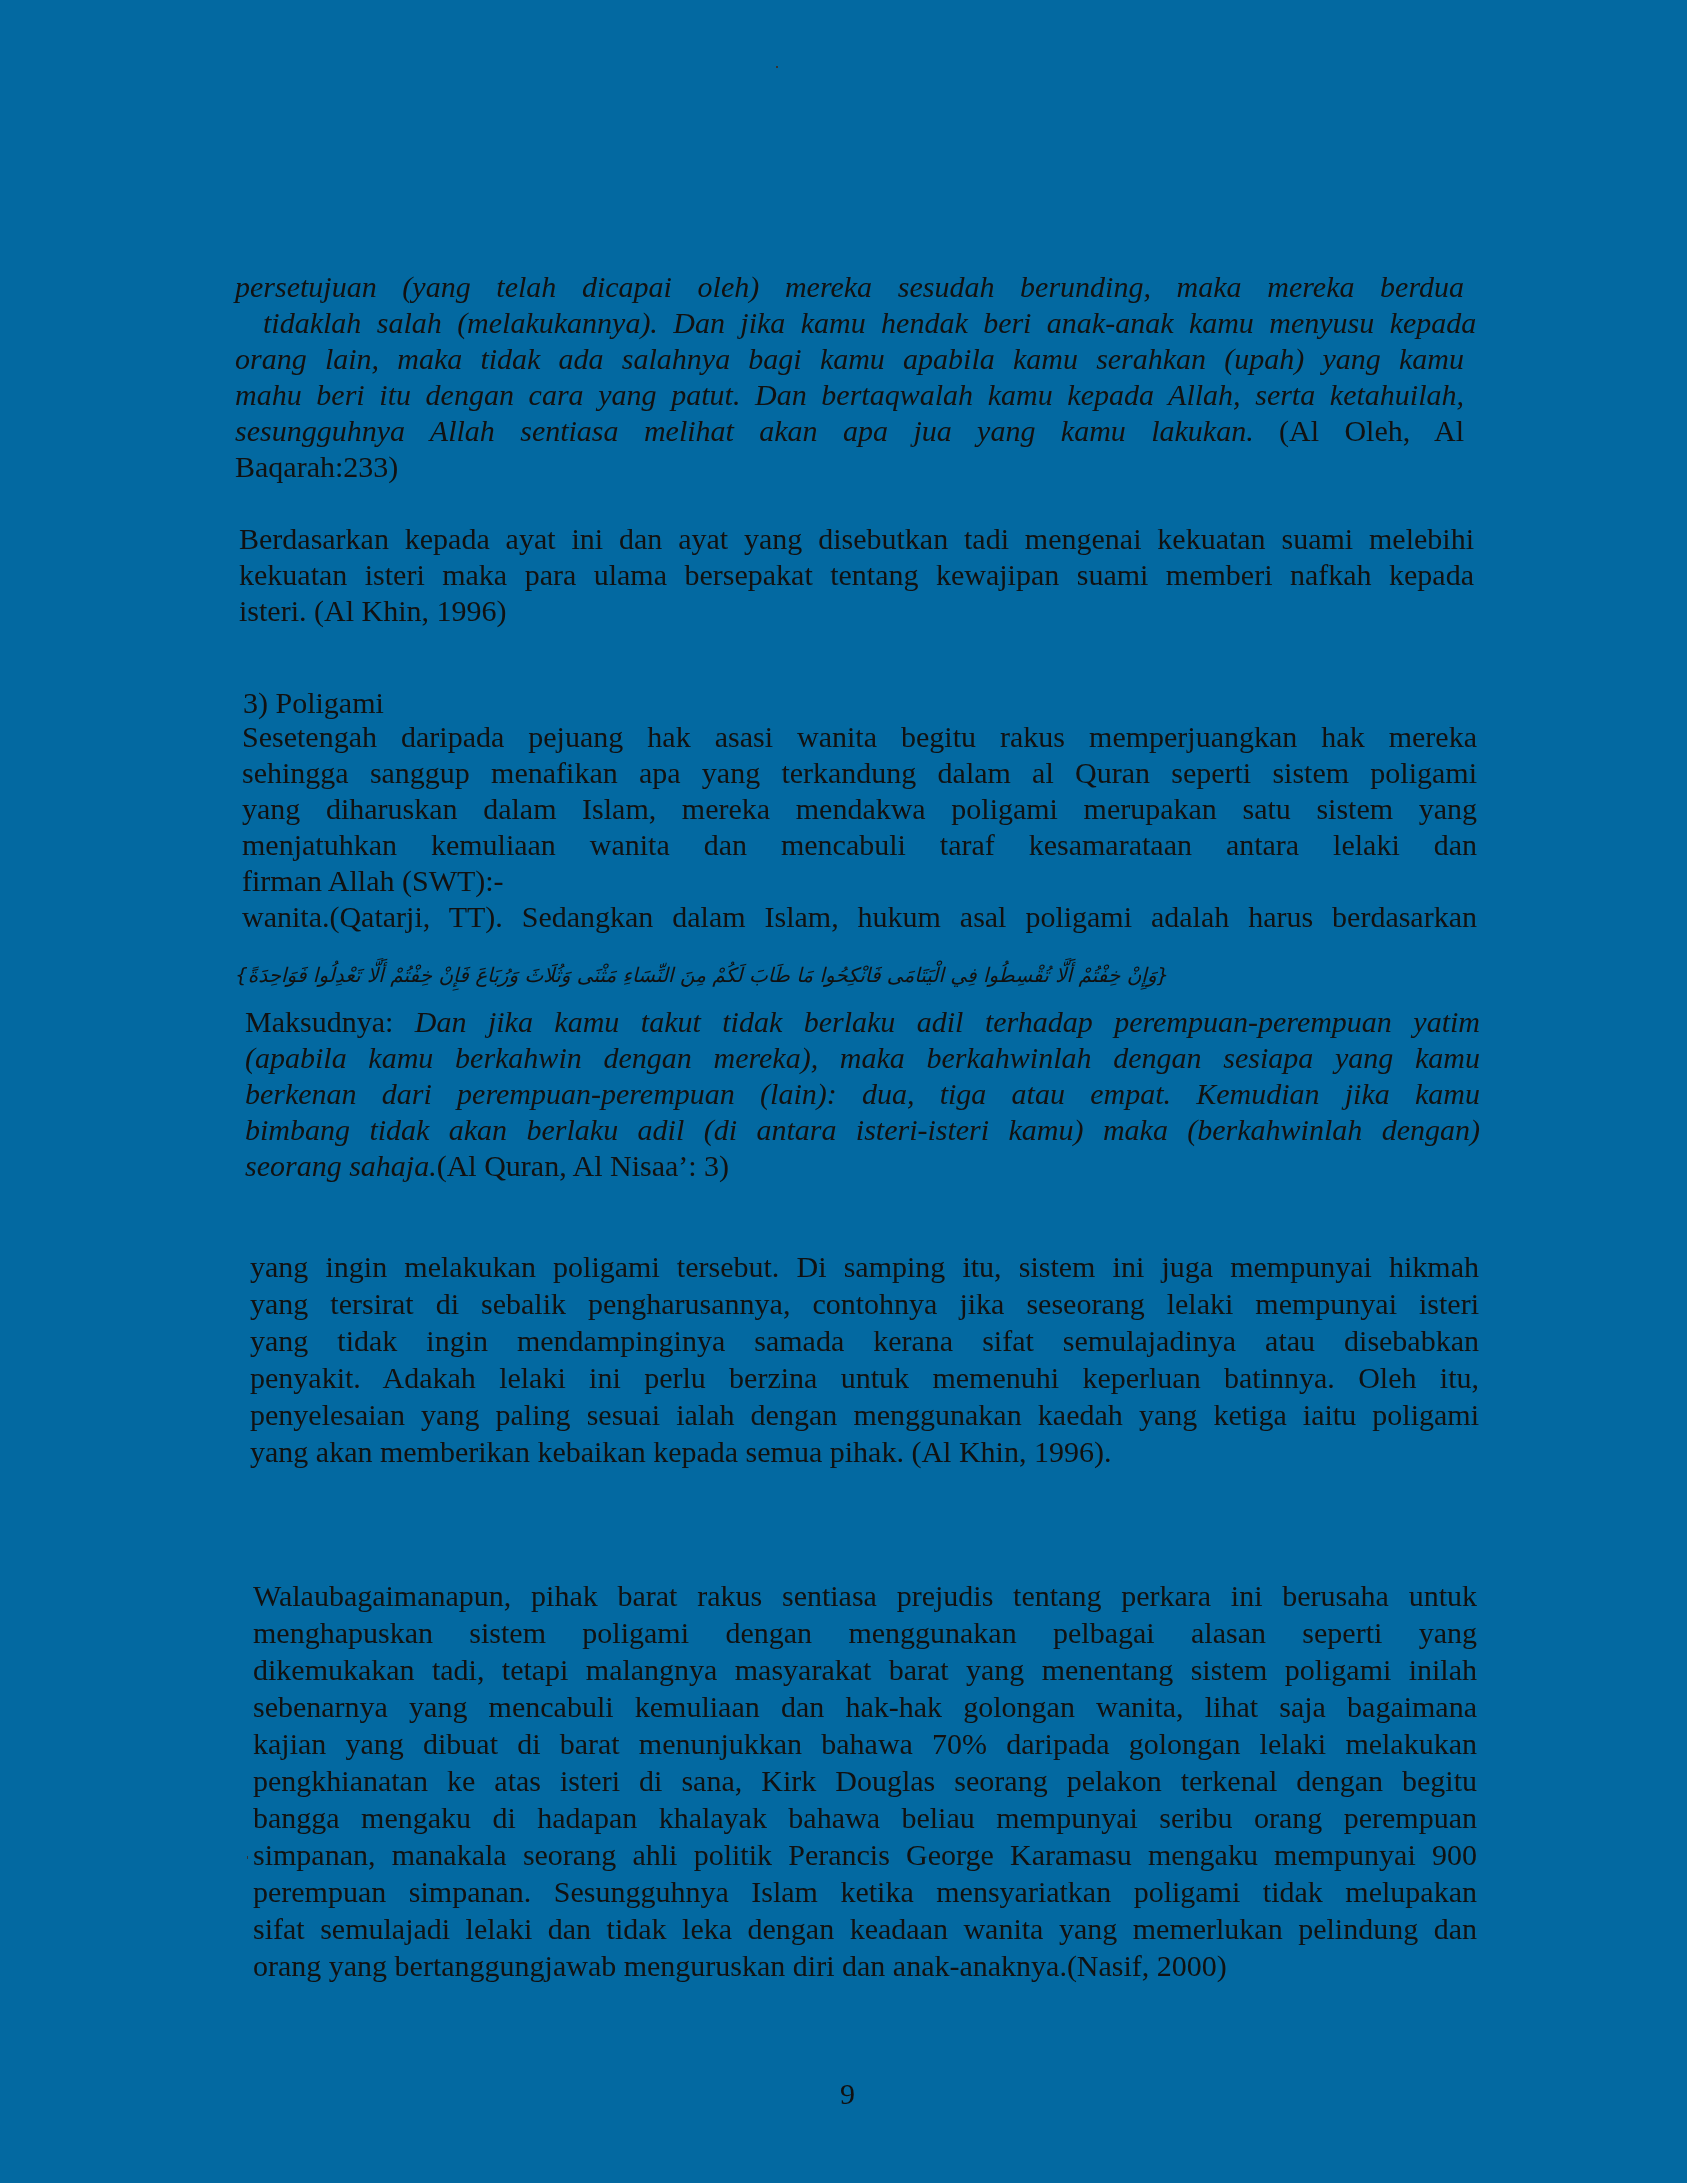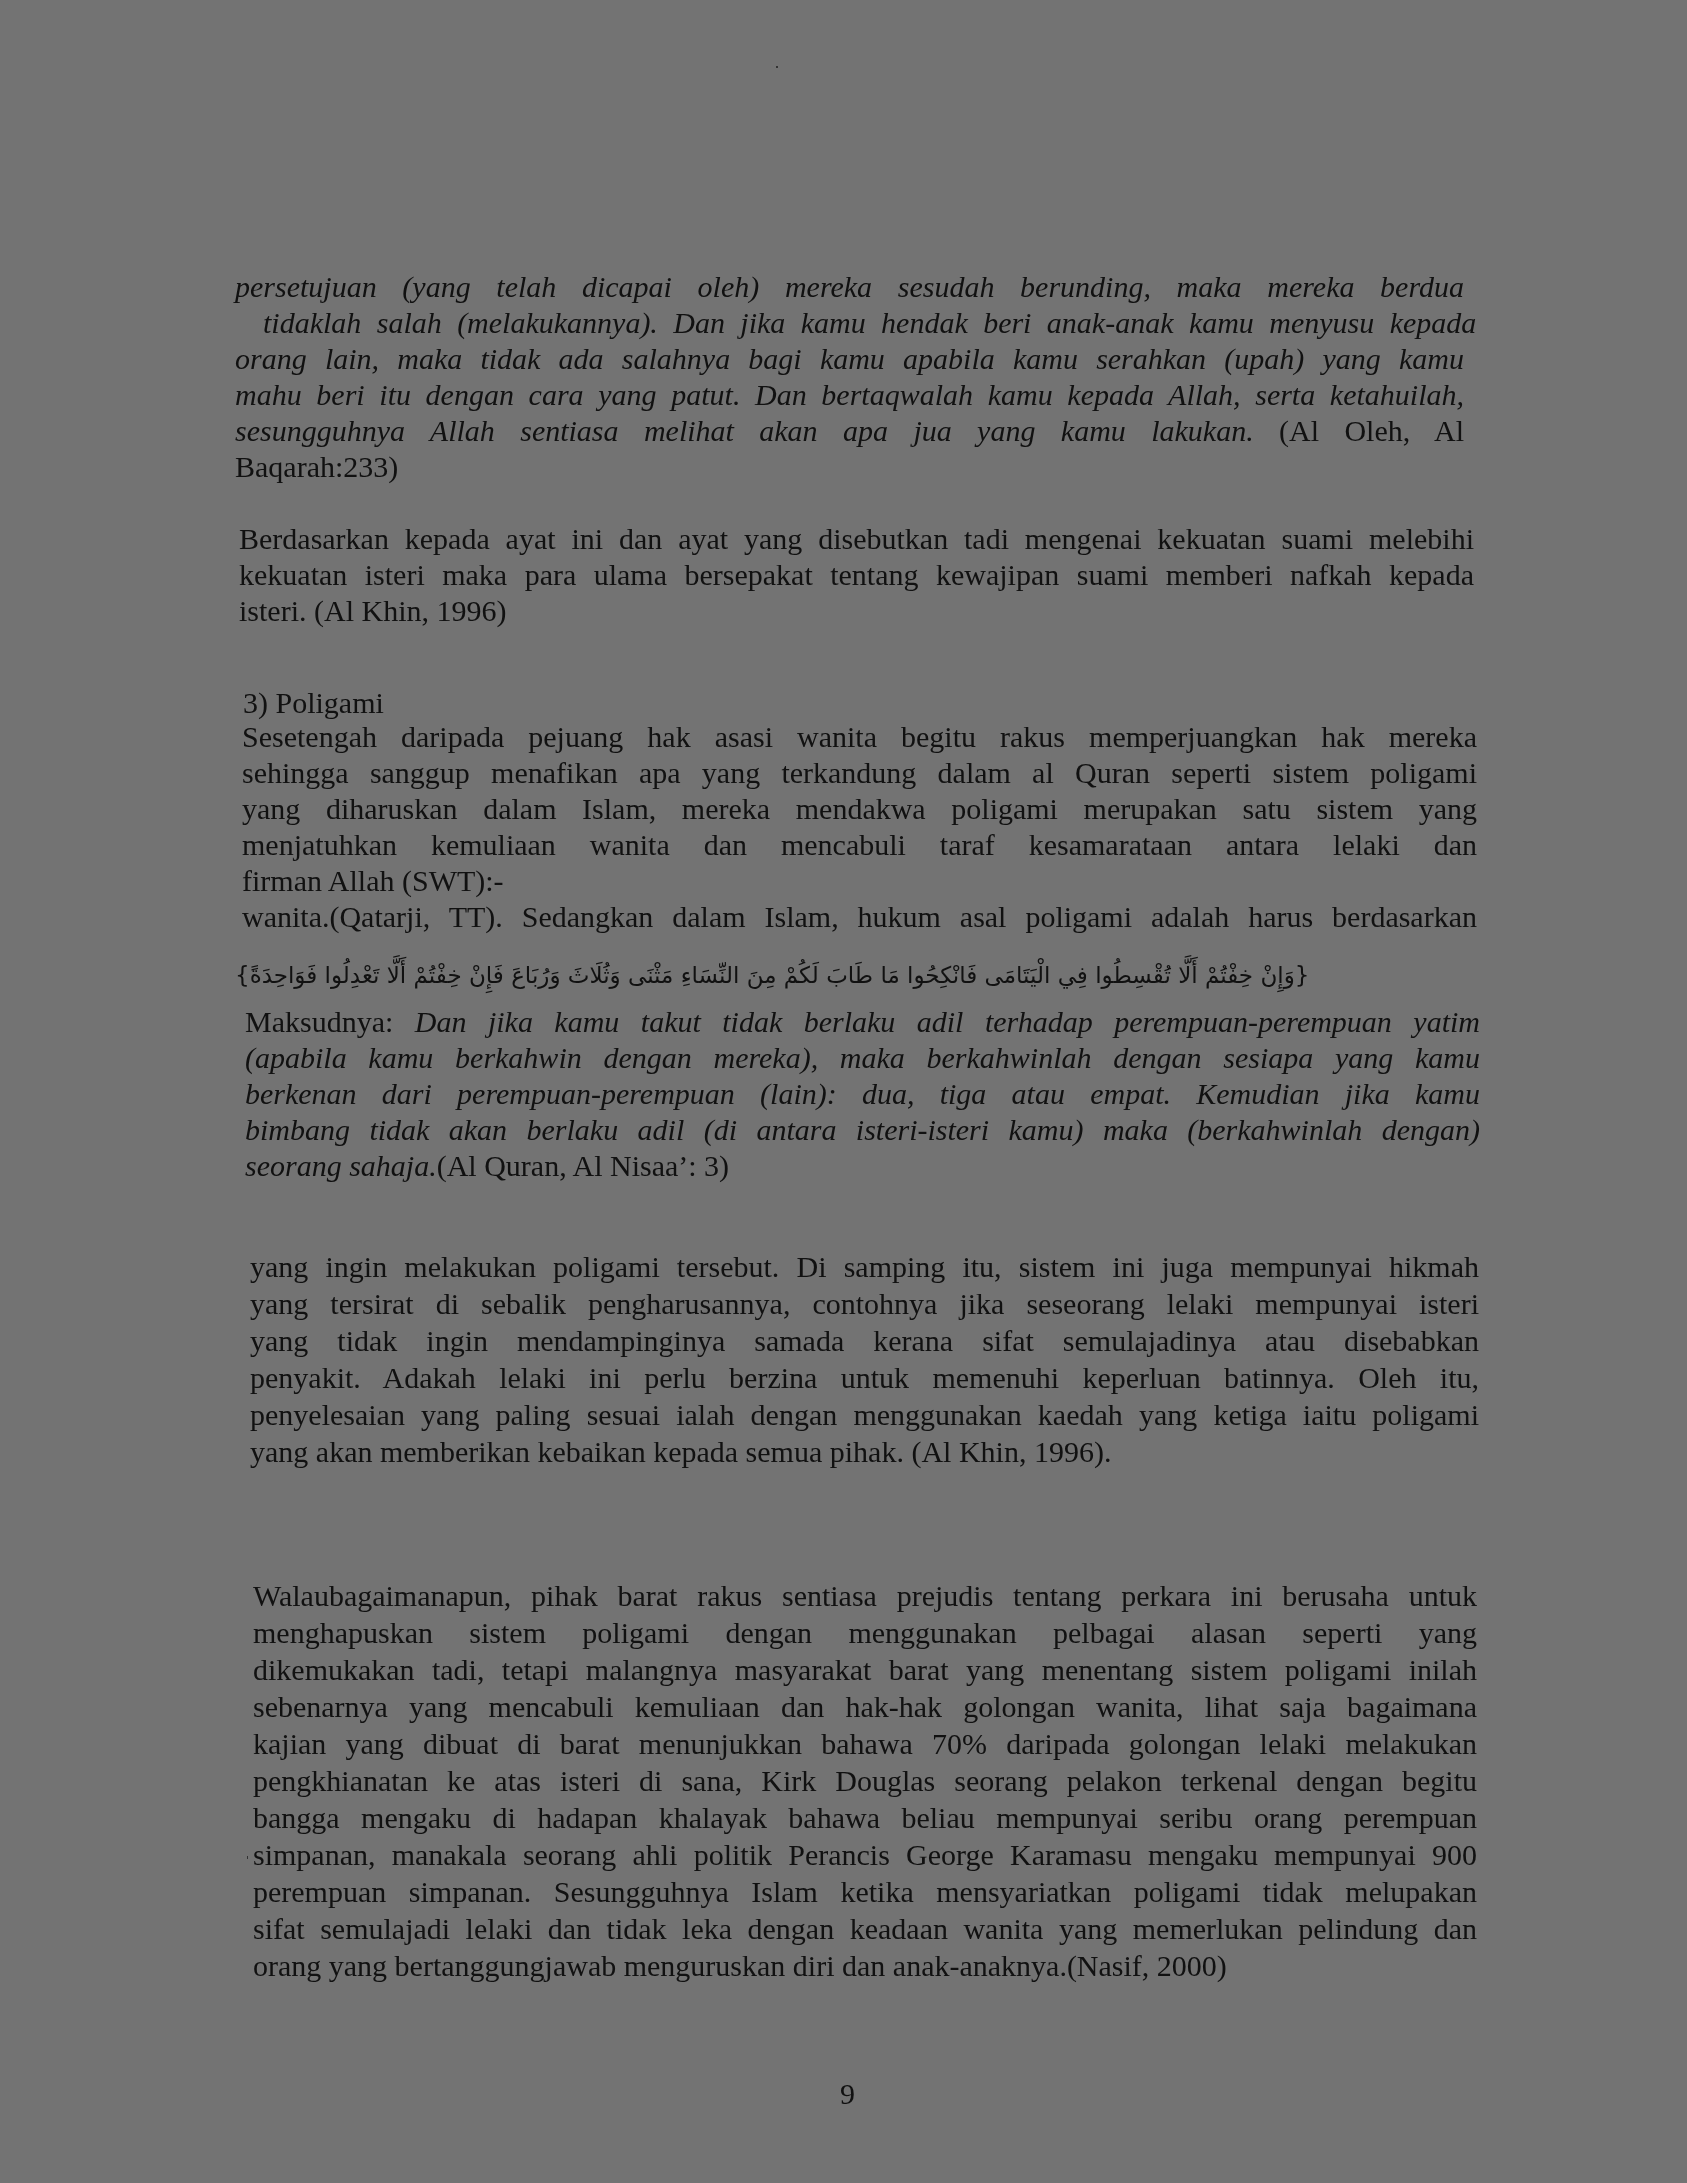--- a/index.html
+++ b/index.html
@@ -1,26 +1,26 @@
 <!DOCTYPE html>
 <html style="font-size:10.6px"><head>
 <meta charset="utf-8">
 <style>
   html, body { margin: 0; padding: 0; background: #ffffff; }
   body { width: 1687px; height: 2183px; position: relative; overflow: hidden; }
-  .page { position: absolute; left: 0; top: 0; width: 1687px; height: 2183px; background: #737373; color: #111111; font-family: "Liberation Serif", serif; }
+  .page { position: absolute; left: 0; top: 0; width: 1687px; height: 2183px; background: #0369a1; color: #111111; font-family: "Liberation Serif", serif; }
   .block { position: absolute; font-size: 30px; line-height: 36px; text-align: justify; text-align-last: left; }
   .it { font-style: italic; }
   .line { display: block; white-space: nowrap; text-align: justify; text-align-last: justify; }
   .line.last { text-align-last: left; }
   #p1 { left: 235px; top: 269px; width: 1229px; }
   #p2 { left: 239px; top: 521px; width: 1235px; }
   #h3 { left: 243px; top: 685px; width: 529px; }
   #p3 { left: 242px; top: 719px; width: 1235px; }
-  #ayat { left: 235px; top: 957px; width: 1244px; text-align: left; direction: rtl; font-family: "DejaVu Sans", sans-serif; font-size: 23px; line-height: 36px; }
+  #ayat { left: 235px; top: 957px; width: 1244px; text-align: left; direction: rtl; font-family: "DejaVu Sans", sans-serif; font-size: 20px; line-height: 36px; font-style: italic; }
   #p4 { left: 245px; top: 1004px; width: 1235px; }
   #p5 { left: 250px; top: 1248px; width: 1229px; line-height: 37px; }
   #p6 { left: 253px; top: 1577px; width: 1224px; line-height: 37px; }
   #pagenum { left: 840px; top: 2076px; width: 40px; text-align: center; font-size: 30px; }
   .speck { position: absolute; width: 2px; height: 2px; background: #333; }
 </style>
 </head>
 <body>
 
 <div class="page">

